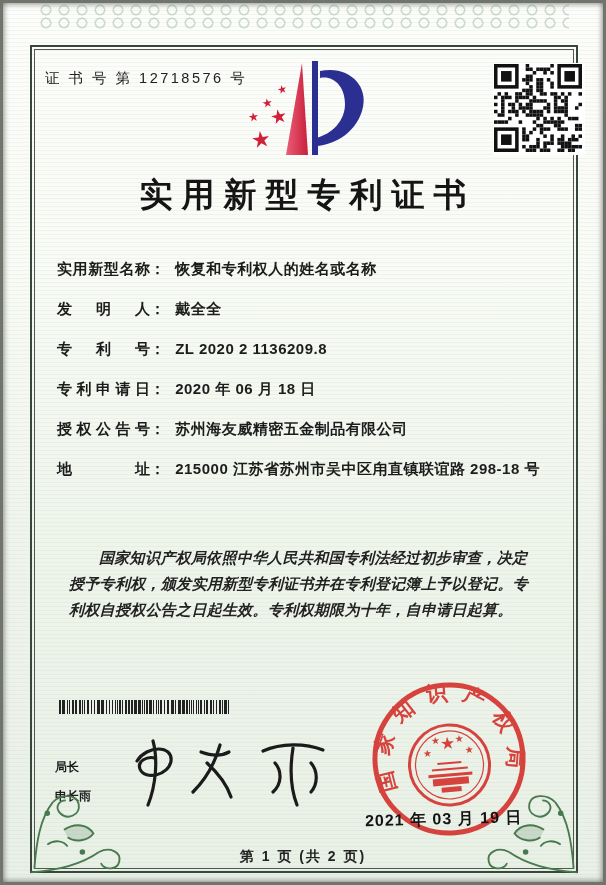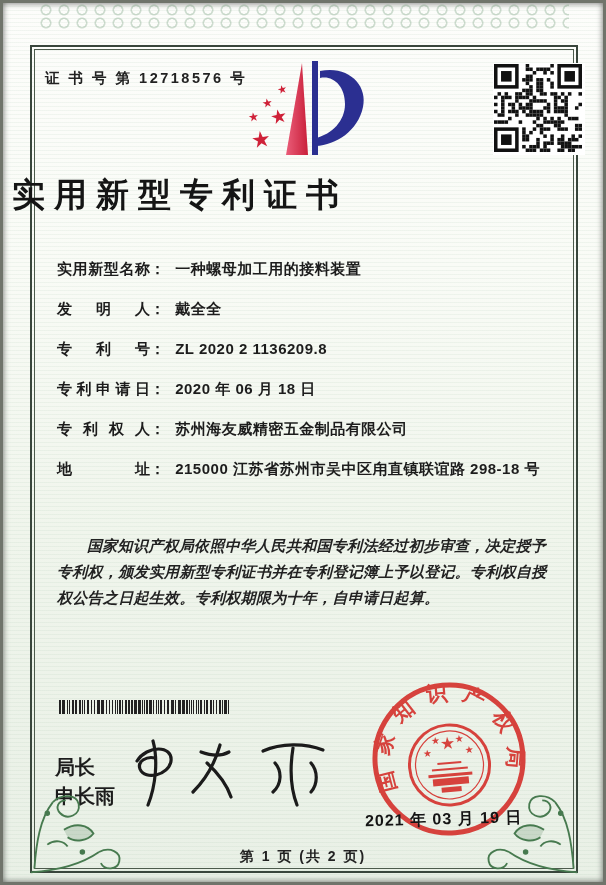--- a/index.html
+++ b/index.html
@@ -23,43 +23,43 @@
     background-image:radial-gradient(circle 6px at 9px 7px,transparent 3.5px,rgba(85,135,95,.5) 4px 5px,transparent 6px);
     background-size:18px 13px;
   }
   .frame{
     position:absolute;left:27px;right:25px;top:42px;bottom:9px;
     border:2px solid #39463c;
   }
   .frame-inner{position:absolute;inset:2px;border:1px solid #4c5a4c;}
   .cert-no{
     position:absolute;left:42px;top:66px;font-size:14.5px;letter-spacing:2.5px;
-    font-weight:700;color:#222;
+    font-weight:400;color:#222;
   }
   .logo{position:absolute;left:50%;transform:translateX(-50%);top:50px;}
   .qr{position:absolute;right:18px;top:60px;width:90px;height:90px;background:#fff;padding:1px;}
   .title{
-    position:absolute;left:0;right:0;top:170px;text-align:left;
+    position:absolute;left:0;right:0;top:170px;text-align:center;
     font-family:"Liberation Serif","DejaVu Serif",serif;
     font-size:33px;font-weight:700;letter-spacing:9px;text-indent:9px;color:#151515;
   }
   .frow{position:absolute;left:54px;right:36px;height:26px;line-height:26px;font-size:15px;}
   .flabel{font-weight:700;white-space:nowrap;}
   .ltext{display:inline-block;width:93px;text-align:justify;text-align-last:justify;vertical-align:top;}
   .colon{font-weight:700;}
   .fvalue{font-weight:600;margin-left:6px;letter-spacing:.5px;}
   .pair2{position:absolute;left:298px;top:0;}
   .paras{position:absolute;left:54px;right:50px;top:530px;}
   .paras p{
-    margin:0;font-size:15px;line-height:26px;font-weight:600;font-style:italic;
+    margin:12px;font-size:15px;line-height:26px;font-weight:600;font-style:italic;
     text-indent:2em;letter-spacing:.3px;color:#222;
     font-family:"Liberation Serif","DejaVu Serif",serif;
   }
   .barcode{position:absolute;left:56px;top:697px;width:173px;height:14px;}
-  .signer{position:absolute;left:52px;top:750px;font-size:20px;font-weight:700;line-height:29px;}
+  .signer{position:absolute;left:52px;top:750px;font-size:12px;font-weight:700;line-height:29px;}
   .signature{position:absolute;left:120px;top:726px;}
   .seal{position:absolute;left:366px;top:676px;width:160px;height:160px;transform:rotate(-5deg);opacity:.92;}
   .seal-date{
     position:absolute;left:362px;top:806px;width:180px;font-size:16px;font-weight:700;
     letter-spacing:1px;color:#141414;transform:rotate(-1.5deg);
   }
   .footer{
     position:absolute;left:0;right:0;top:845px;text-align:center;
     font-size:14px;font-weight:600;letter-spacing:2px;color:#222;
   }
@@ -310,36 +310,36 @@
         <rect x="0" y="63" width="24.5" height="24.5" fill="#111"></rect>
         <rect x="3.5" y="66.5" width="17.5" height="17.5" fill="#fff"></rect>
         <rect x="7" y="70" width="10.5" height="10.5" fill="#111"></rect>
       </svg>
   </div>
 
   <div class="title">实用新型专利证书</div>
 
   <div class="frow" style="top:253px">
     <span class="flabel"><span class="ltext">实用新型名称</span><span class="colon">：</span></span>
-    <span class="fvalue">一种螺母加工用的接料装置</span>
+    <span class="fvalue">恢复和专利权人的姓名或名称</span>
   </div>
   <div class="frow" style="top:293px">
     <span class="flabel"><span class="ltext">发明人</span><span class="colon">：</span></span>
     <span class="fvalue">戴全全</span>
   </div>
   <div class="frow" style="top:333px">
     <span class="flabel"><span class="ltext">专利号</span><span class="colon">：</span></span>
     <span class="fvalue">ZL 2020 2 1136209.8</span>
   </div>
   <div class="frow" style="top:373px">
     <span class="flabel"><span class="ltext">专利申请日</span><span class="colon">：</span></span>
     <span class="fvalue">2020 年 06 月 18 日</span>
   </div>
   <div class="frow" style="top:413px">
-    <span class="flabel"><span class="ltext">专利权人</span><span class="colon">：</span></span>
+    <span class="flabel"><span class="ltext">授权公告号</span><span class="colon">：</span></span>
     <span class="fvalue">苏州海友威精密五金制品有限公司</span>
   </div>
   <div class="frow" style="top:453px">
     <span class="flabel"><span class="ltext">地址</span><span class="colon">：</span></span>
     <span class="fvalue">215000 江苏省苏州市吴中区甪直镇联谊路 298-18 号</span>
   </div>
 
   <div class="paras">
     <p>国家知识产权局依照中华人民共和国专利法经过初步审查，决定授予专利权，颁发实用新型专利证书并在专利登记簿上予以登记。专利权自授权公告之日起生效。专利权期限为十年，自申请日起算。</p>
   </div>

